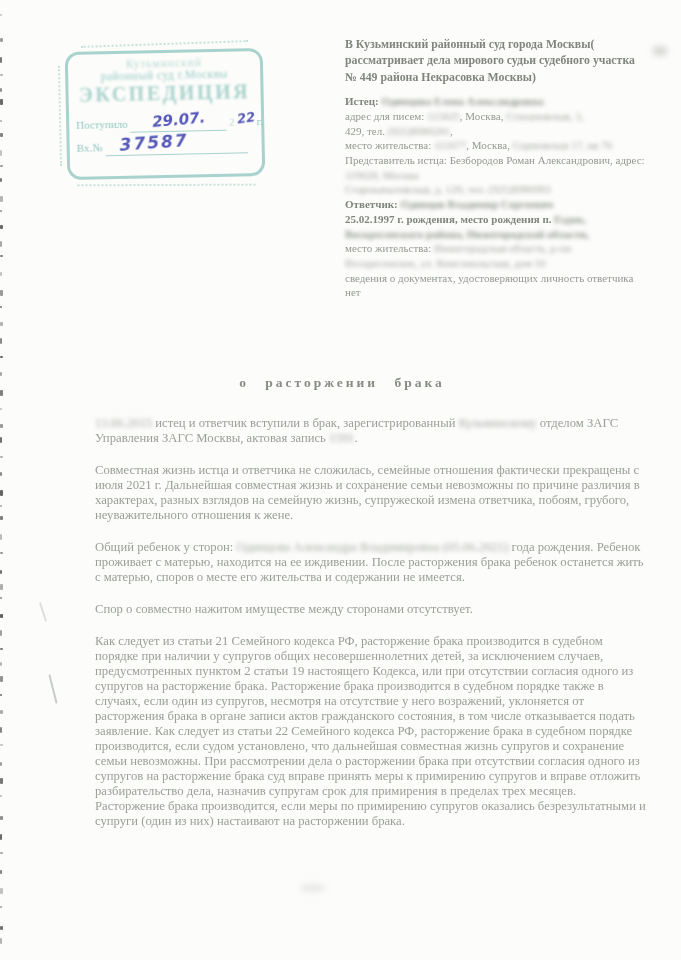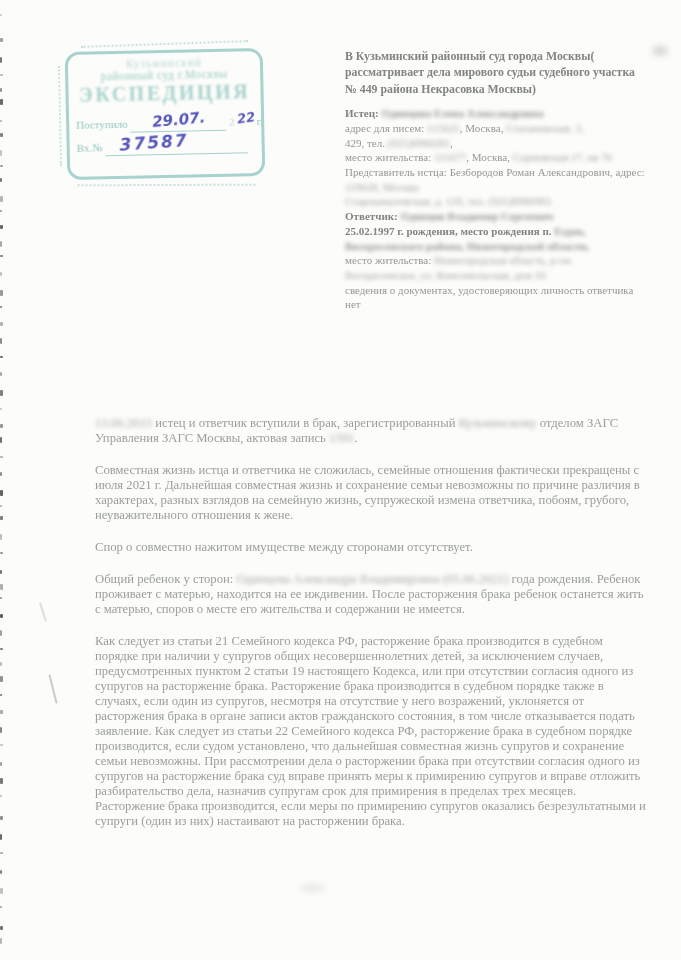--- a/index.html
+++ b/index.html
@@ -39,21 +39,21 @@
   .st-line { display:inline-block; border-bottom:1.5px solid rgba(132,193,185,.8); text-align:center; vertical-align:baseline; }
   .u1 { width:96px; }
   .u2 { width:128px; text-align:left; padding-left:14px; }
   .hw { font-family:"DejaVu Sans", sans-serif; font-style:italic; font-weight:bold; color:#4347b2; filter:none; }
   .hw-date { display:inline-block; font-size:15px; transform:rotate(-4deg); position:relative; top:-2px; }
   .hw-year { display:inline-block; font-size:13px; transform:rotate(-6deg); position:relative; top:-3px; margin:0 2px; }
   .hw-num  { display:inline-block; font-size:17px; letter-spacing:2px; transform:rotate(-3deg); position:relative; top:-2px; }
   .faded { opacity:.6; }
 
   
-  .header-block { position:absolute; left:345px; top:48px; width:300px; color:#949a92; }
+  .header-block { position:absolute; left:345px; top:36px; width:300px; color:#949a92; }
   .court { font-weight:bold; color:#80867e; font-size:11.8px; line-height:16.4px; margin:0 0 9px 0; }
   .parties { font-size:11px; line-height:14.7px; margin:0; }
   .b { font-weight:bold; color:#80867e;text-align:center; }
   .redact { filter:blur(1.9px); opacity:.88; }
 
   
   .doc-title { position:absolute; top:368px; left:42px; width:600px; text-align:center; color:#868c84; }
   .t1 { font-size:15.5px; font-weight:bold; letter-spacing:4.5px; word-spacing:9px; }
   .t2 { font-size:13.5px; font-weight:bold; letter-spacing:3px; word-spacing:10px; margin-top:7px; }
 
@@ -150,23 +150,24 @@
       </div>
     </div>
   </div>
 
   <div class="header-block scan">
     <p class="court">В Кузьминский районный суд города Москвы( рассматривает дела мирового судьи судебного участка  № 449 района Некрасовка Москвы)</p>
     <p class="parties"><span class="b">Истец: </span><span class="b redact">Одинцова Елена Александровна</span><br><span>адрес для писем: </span><span class="redact">115625</span><span>, Москва, </span><span class="redact">Стахановская, 3,</span><br><span>429, тел. </span><span class="redact">(925)8980281</span><span>,</span><br><span>место жительства: </span><span class="redact">111677</span><span>, Москва, </span><span class="redact">Сормовская 17, кв 76</span><br><span>Представитель истца: Безбородов Роман Александрович, адрес: </span><span class="redact">119628, Москва</span><br><span class="redact">Старокачаловская, д. 120, тел. (925)8986983</span><br><span class="b">Ответчик: </span><span class="b redact">Одинцов Владимир Сергеевич</span><br><span class="b">25.02.1997 г. рождения, место рождения п. </span><span class="b redact">Ездок,</span><br><span class="b redact">Воскресенского района, </span><span class="b redact">Нижегородской области,</span><br><span>место жительства: </span><span class="redact">Нижегородская область, р-он Воскресенское, ул. Комсомольская, дом 10</span><br><span>сведения о документах, удостоверяющих  личность ответчика нет</span></p>
   </div>
 
   <div class="doc-title scan">
+    <div class="t2">о расторжении брака</div>
   </div>
 
   <div class="body-text scan">
     <p><span class="redact">13.06.2015</span><span> истец и ответчик вступили в брак, зарегистрированный </span><span class="redact">Кузьминскому</span><span> отделом ЗАГС Управления ЗАГС Москвы, актовая запись </span><span class="redact">1591</span><span>.</span></p>
     <p>Совместная жизнь истца и ответчика не сложилась, семейные отношения фактически прекращены с июля 2021 г.  Дальнейшая совместная жизнь и сохранение семьи невозможны по причине различия в характерах, разных взглядов на семейную жизнь, супружеской измена ответчика, побоям, грубого, неуважительного отношения к жене.</p>
+    <p><span>Общий ребенок у сторон: </span><span class="redact">Одинцова Александра Владимировна (05.06.2021)</span><span> года рождения. Ребенок проживает с матерью, находится на ее иждивении. После расторжения брака ребенок останется жить с матерью, споров о месте его жительства и содержании не имеется.</span></p>
     <p>Спор о совместно нажитом имуществе между сторонами отсутствует.</p>
-    <p><span>Общий ребенок у сторон: </span><span class="redact">Одинцова Александра Владимировна (05.06.2021)</span><span> года рождения. Ребенок проживает с матерью, находится на ее иждивении. После расторжения брака ребенок останется жить с матерью, споров о месте его жительства и содержании не имеется.</span></p>
     <p>Как следует из статьи 21 Семейного кодекса РФ, расторжение брака производится в судебном порядке при наличии у супругов общих несовершеннолетних детей, за исключением случаев, предусмотренных пунктом 2 статьи 19 настоящего Кодекса, или при отсутствии согласия одного из супругов на расторжение брака. Расторжение брака производится в судебном порядке также в случаях, если один из супругов, несмотря на отсутствие у него возражений, уклоняется от расторжения брака в органе записи актов гражданского состояния, в том числе отказывается подать заявление. Как следует из статьи 22 Семейного кодекса РФ, расторжение брака в судебном порядке производится, если судом установлено, что дальнейшая совместная жизнь супругов и сохранение семьи невозможны. При рассмотрении дела о расторжении брака при отсутствии согласия одного из супругов на расторжение брака суд вправе принять меры к примирению супругов и вправе отложить разбирательство дела, назначив супругам срок для примирения в пределах трех месяцев. Расторжение брака производится, если меры по примирению супругов оказались безрезультатными и супруги (один из них) настаивают на расторжении брака.</p>
   </div>
 
 </div>
 
 </body></html>

